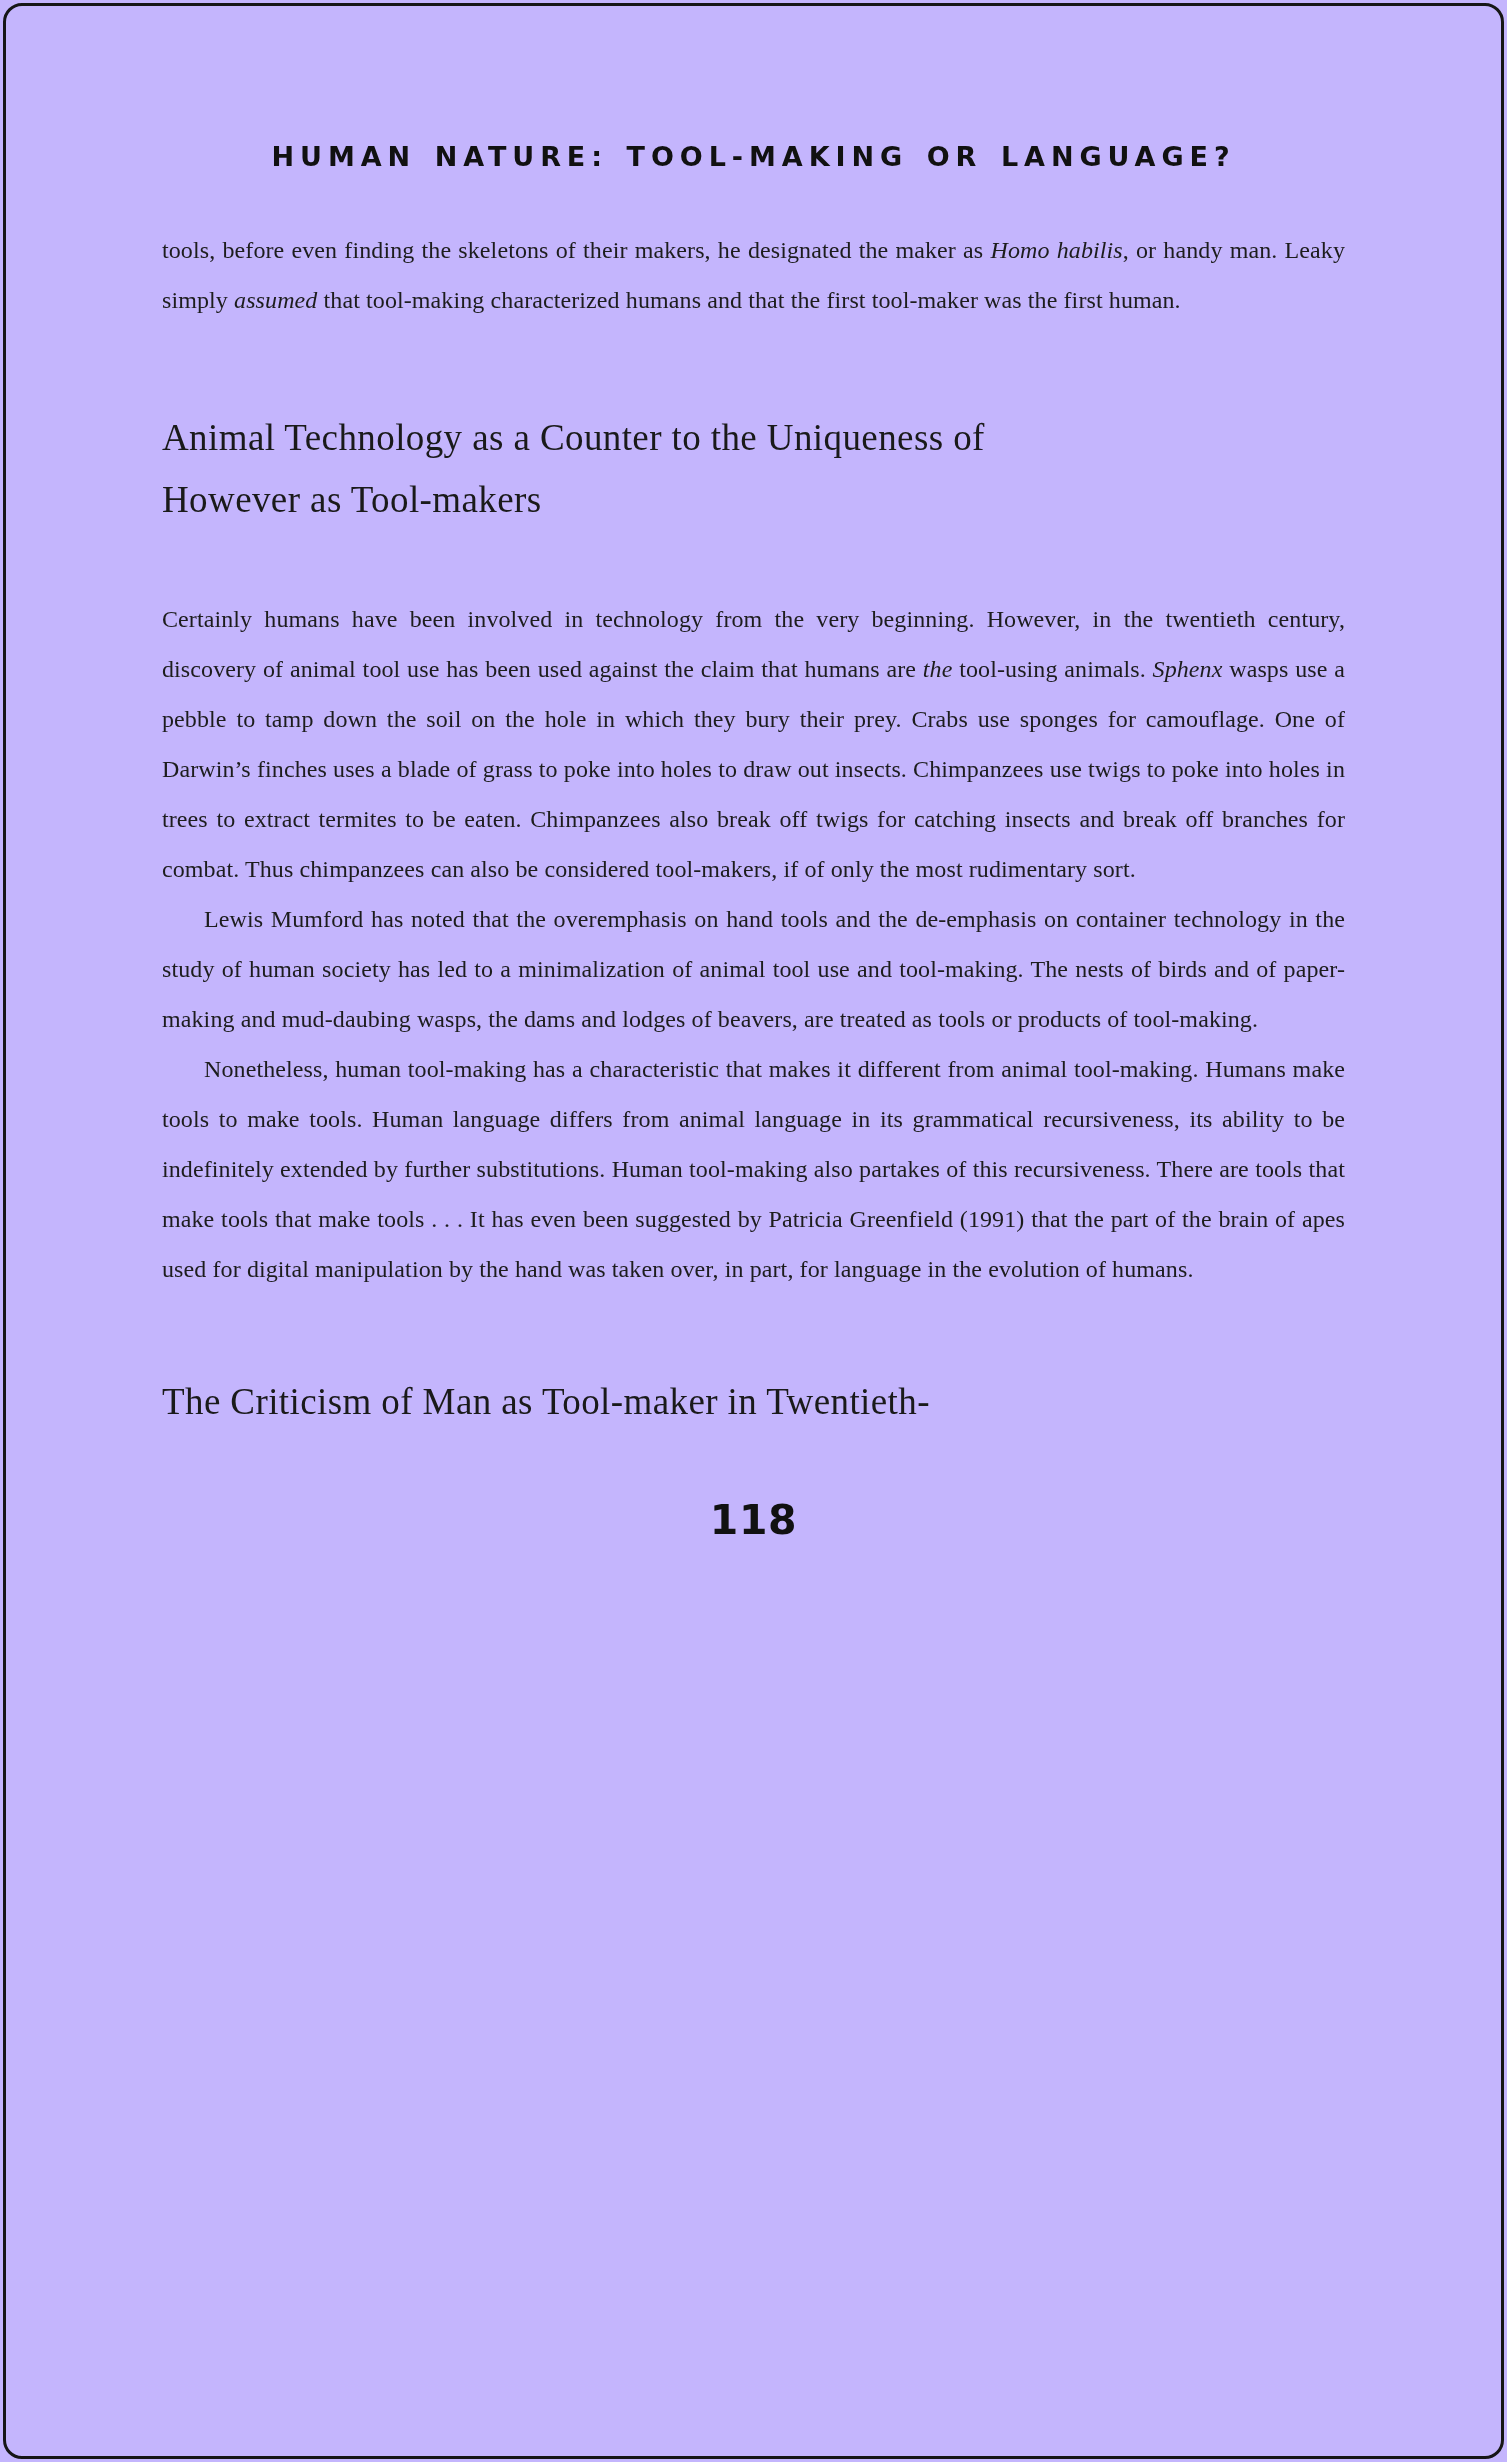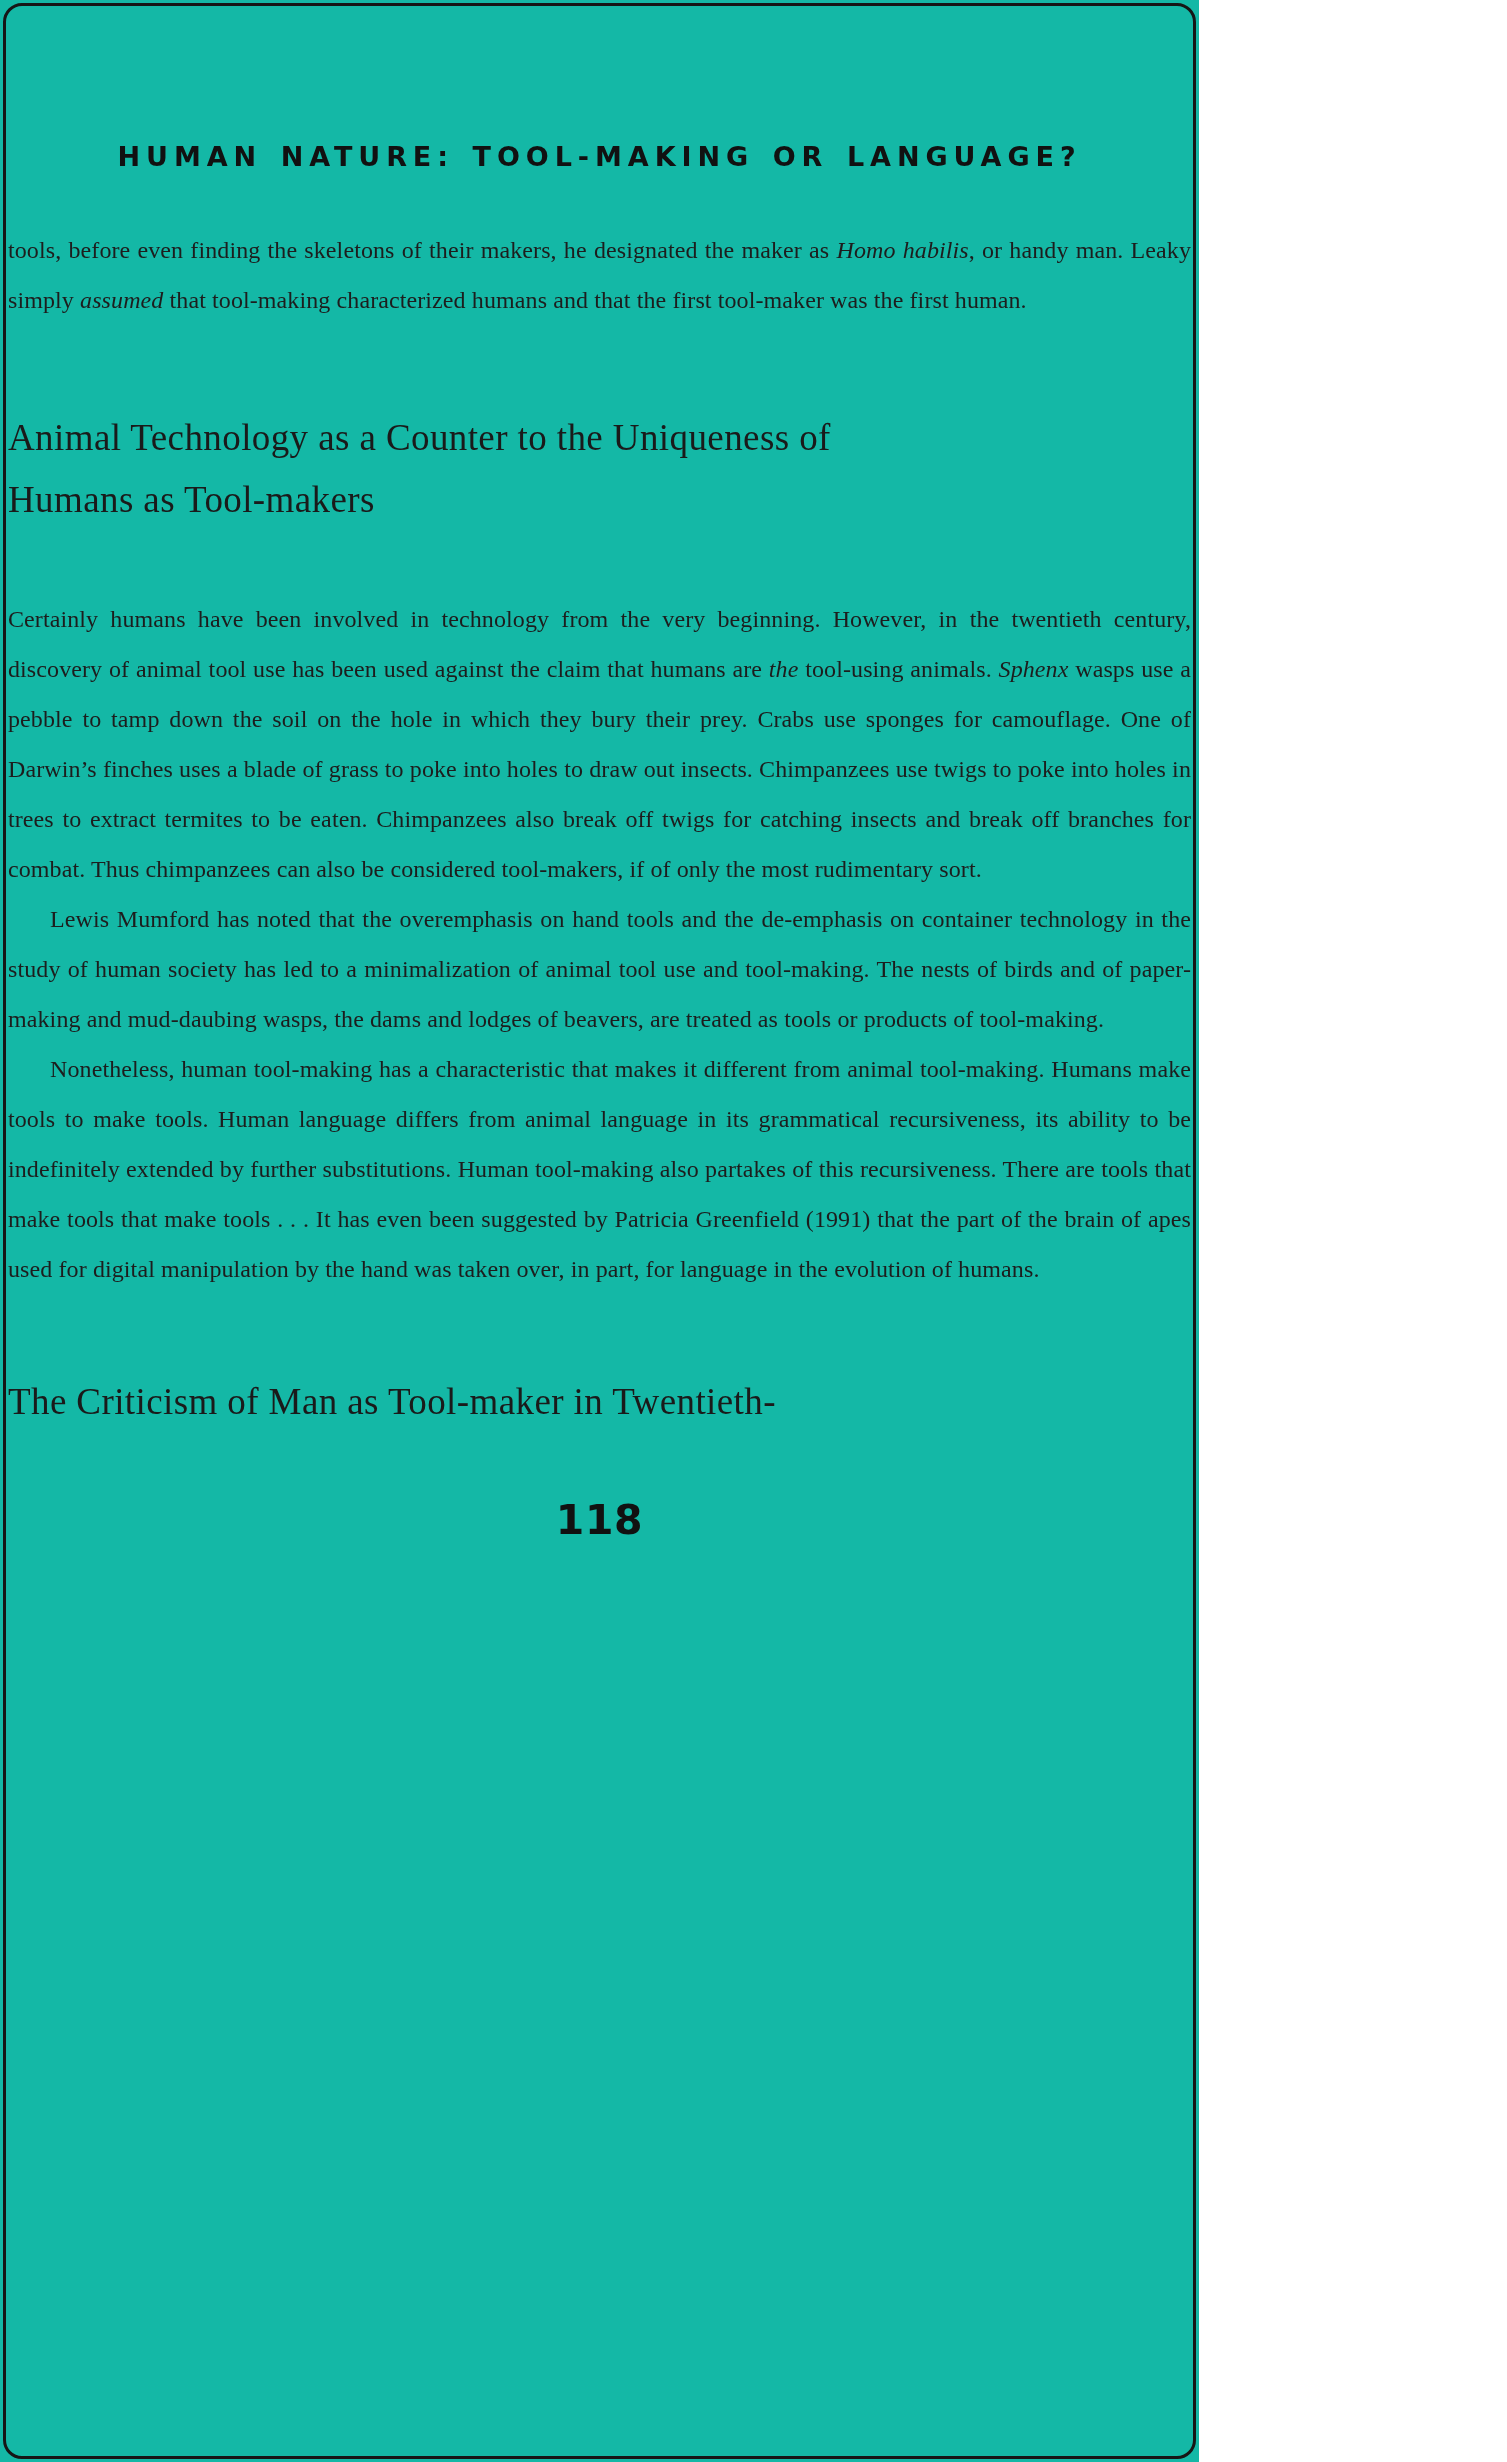--- a/index.html
+++ b/index.html
@@ -2,23 +2,23 @@
 <html style="font-size:11.8px"><head>
 <meta charset="utf-8">
 <style>
   html, body {
     margin: 0;
     padding: 0;
     background: #ffffff;
   }
   .page {
     position: relative;
-    width: 1199px;
+    width: 1507px;
     height: 2462px;
-    background: #14b8a6;
+    background: #c4b5fd;
     font-family: "Liberation Serif", "DejaVu Serif", serif;
     color: #1d1d1d;
     overflow: hidden;
     box-sizing: border-box;
   }
   .page-frame {
     position: absolute;
     inset: 2.9px;
     border: 3.7px solid #161616;
     border-radius: 19px;
@@ -87,21 +87,21 @@
   <div class="page-frame"></div>
 
   <header class="running-head">HUMAN NATURE: TOOL-MAKING OR LANGUAGE?</header>
 
   <main class="text-block">
 
     <p class="body-par first-par"><span>tools, before even finding the skeletons of their makers, he designated the maker as </span><em class="it">Homo habilis</em><span>, or handy man. Leaky simply </span><em class="it">assumed</em><span> that tool-making characterized humans and that the first tool-maker was the first human.</span></p>
 
     <h2 class="section-heading">
       <span class="hl">Animal Technology as a Counter to the Uniqueness of</span>
-      <span class="hl">Humans as Tool-makers</span>
+      <span class="hl">However as Tool-makers</span>
     </h2>
 
     <p class="body-par"><span>Certainly humans have been involved in technology from the very beginning. However, in the twentieth century, discovery of animal tool use has been used against the claim that humans are </span><em class="it">the</em><span> tool-using animals. </span><em class="it">Sphenx</em><span> wasps use a pebble to tamp down the soil on the hole in which they bury their prey. Crabs use sponges for camouflage. One of Darwin’s finches uses a blade of grass to poke into holes to draw out insects. Chimpanzees use twigs to poke into holes in trees to extract termites to be eaten. Chimpanzees also break off twigs for catching insects and break off branches for combat. Thus chimpanzees can also be considered tool-makers, if of only the most rudimentary sort.</span></p>
 
     <p class="body-par indent">Lewis Mumford has noted that the overemphasis on hand tools and the de-emphasis on container technology in the study of human society has led to a minimalization of animal tool use and tool-making. The nests of birds and of paper-making and mud-daubing wasps, the dams and lodges of beavers, are treated as tools or products of tool-making.</p>
 
     <p class="body-par indent">Nonetheless, human tool-making has a characteristic that makes it different from animal tool-making. Humans make tools to make tools. Human language differs from animal language in its grammatical recursiveness, its ability to be indefinitely extended by further substitutions. Human tool-making also partakes of this recursiveness. There are tools that make tools that make tools . . . It has even been suggested by Patricia Greenfield (1991) that the part of the brain of apes used for digital manipulation by the hand was taken over, in part, for language in the evolution of humans.</p>
 
     <h2 class="section-heading heading-2">
       <span class="hl">The Criticism of Man as Tool-maker in Twentieth-</span>

